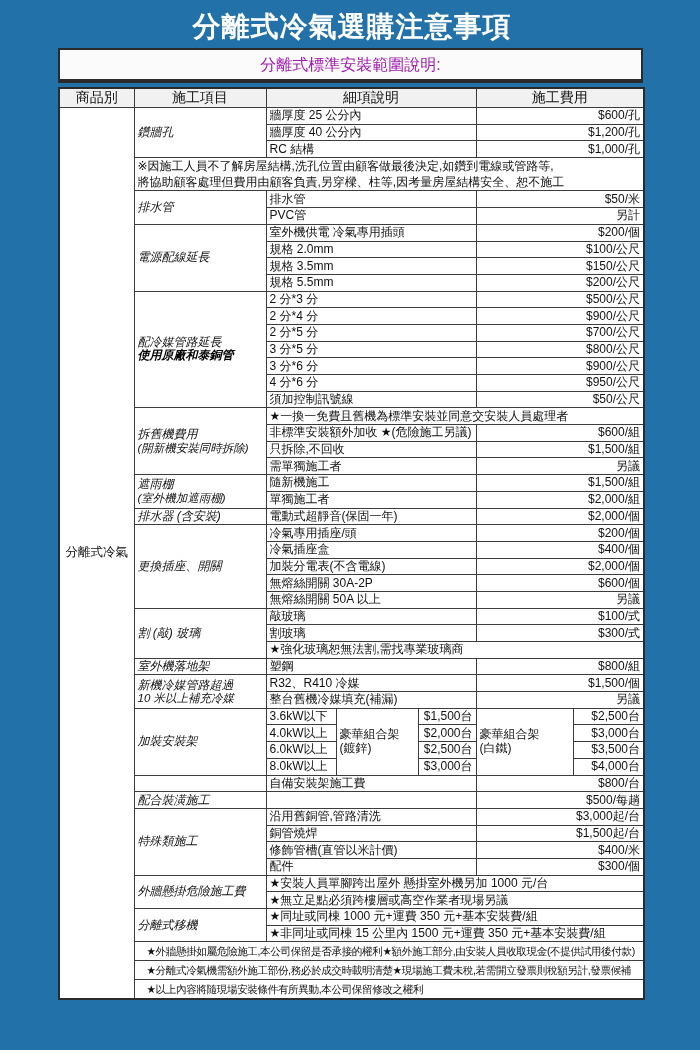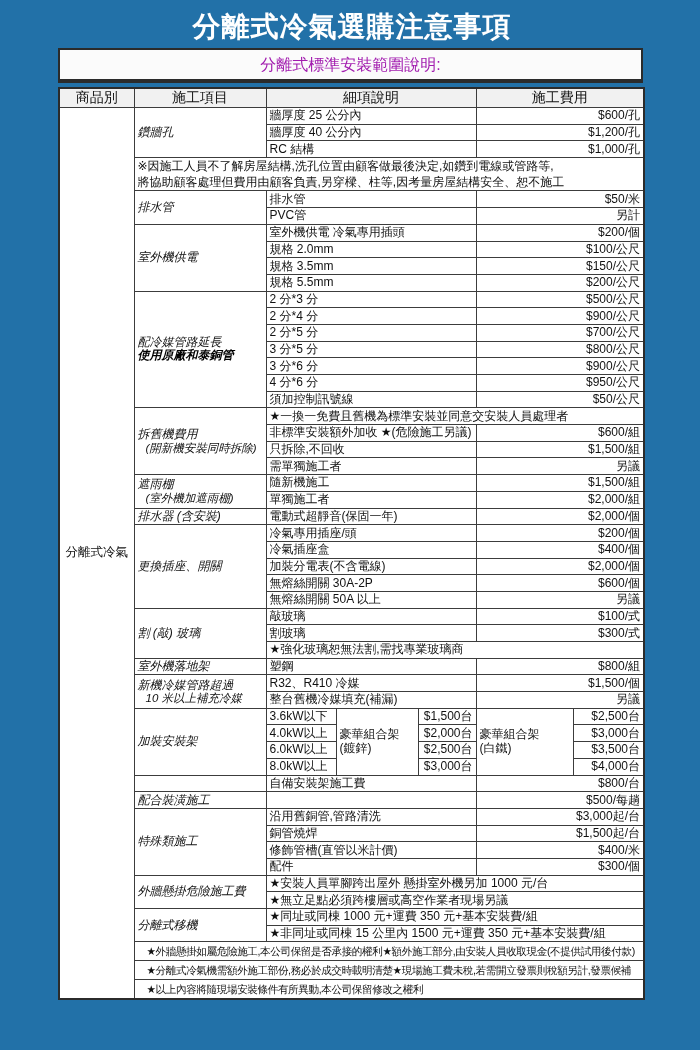--- a/index.html
+++ b/index.html
@@ -36,21 +36,21 @@
   td{
     border:1px solid #3c3c3c;
     font-size:12px;color:#111;
     height:15.7px;line-height:1.08;
     padding:0 3px;overflow:hidden;vertical-align:middle;
   }
   td.hd{background:#f1f1f1;text-align:center;font-size:14px;height:18px;}
   td.prod{text-align:center;font-size:12.5px;white-space:nowrap;}
   td.lbl{text-align:left;white-space:nowrap;font-style:italic;}
   td.lbl div,td.rack div{line-height:1.1;}
-  td.lbl div.sub{font-size:11.5px;margin-left:8px;}
+  td.lbl div.sub{font-size:11.5px;}
   td.d{text-align:left;white-space:nowrap;}
   td.p{text-align:right;white-space:nowrap;}
   td.rack{white-space:nowrap;}
   td.note{white-space:normal;height:31px;line-height:1.35;}
   td.ft{font-size:10.6px;letter-spacing:-0.4px;white-space:nowrap;height:18px;padding-left:12px;}
   .red{color:#000000;font-weight:bold;}
 </style>
 </head>
 <body style="background: rgb(34, 113, 168);">
 
@@ -101,21 +101,21 @@
         <tr>
           <td class="lbl" rowspan="2">排水管</td>
           <td class="d" colspan="3">排水管</td>
           <td class="p" colspan="2">$50/米</td>
         </tr>
         <tr>
           <td class="d" colspan="3">PVC管</td>
           <td class="p" colspan="2">另計</td>
         </tr>
         <tr>
-          <td class="lbl" rowspan="4">室外機供電</td>
+          <td class="lbl" rowspan="4">電源配線延長</td>
           <td class="d" colspan="3">室外機供電 冷氣專用插頭</td>
           <td class="p" colspan="2">$200/個</td>
         </tr>
         <tr>
           <td class="d" colspan="3">規格 2.0mm</td>
           <td class="p" colspan="2">$100/公尺</td>
         </tr>
         <tr>
           <td class="d" colspan="3">規格 3.5mm</td>
           <td class="p" colspan="2">$150/公尺</td>

